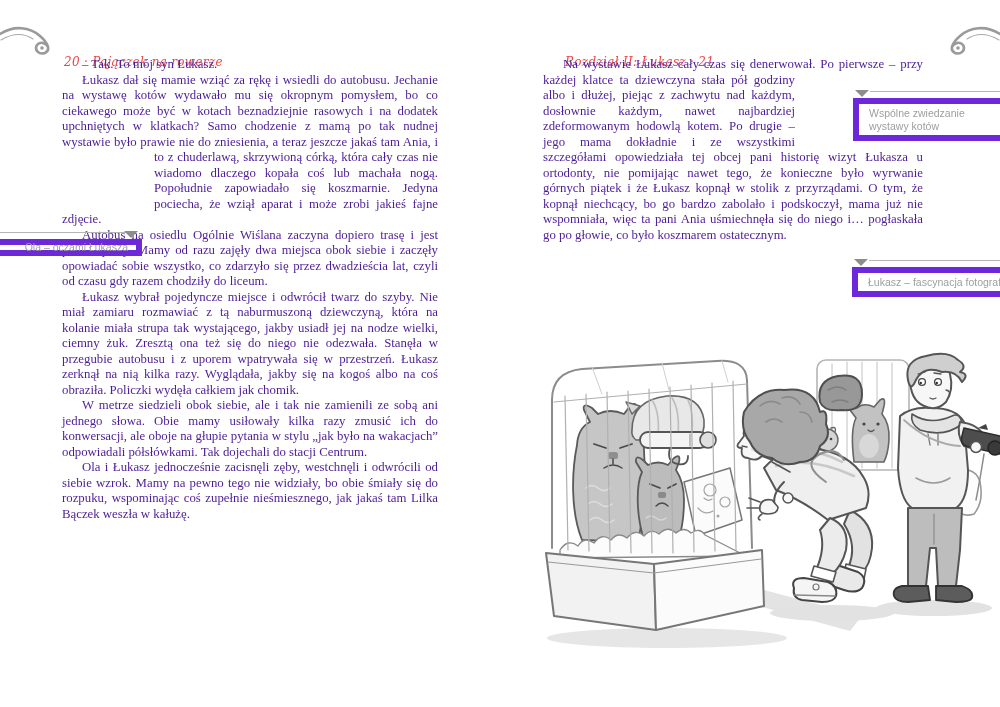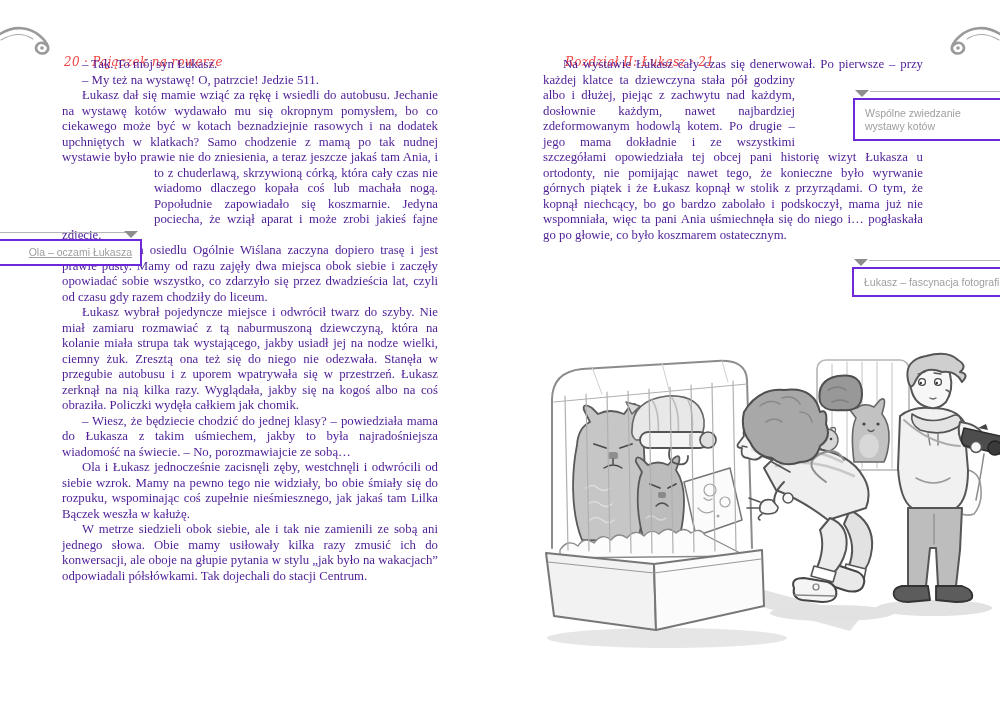--- a/index.html
+++ b/index.html
@@ -20,31 +20,31 @@
   #col-left{left:62px;width:376px;}
   #col-right{left:543px;width:380px;}
   .page-col p{
     margin:0;text-indent:20px;text-align:justify;
     font-size:12.8px;line-height:15.5px;color:#4c1d95;
   }
   .spacer-l{float:left;width:92px;height:125px;shape-outside:inset(78px 0 0 0);}
   .spacer-r1{float:right;width:128px;height:79px;shape-outside:inset(16px 0 0 0);}
   .spacer-r2{float:right;width:128px;height:48px;shape-outside:inset(16px 0 0 0);}
   .note{
-    position:absolute;background:#fff;border:2px solid #6d28d9;color:#9e9e9e;
+    position:absolute;background:#fff;border:6px solid #6d28d9;color:#9e9e9e;
     font-family:"Liberation Sans", sans-serif;font-size:10.5px;line-height:13px;
     display:flex;align-items:center;box-sizing:border-box;
   }
   .note-line{position:absolute;height:1px;background:#b5b5b5;}
   .note-tri{
     position:absolute;width:0;height:0;
     border-left:7px solid transparent;border-right:7px solid transparent;
     border-top:7px solid #8d8d8d;
   }
-  #note-ola{left:0;top:239px;width:142px;height:27px;border-left:none;justify-content:flex-end;padding-right:8px;text-decoration:underline;}
+  #note-ola{left:0;top:239px;width:142px;height:17px;border-left:none;justify-content:flex-end;padding-right:8px;}
   #note-ola-line{left:0;top:232px;width:128px;}
   #note-ola-tri{left:124px;top:231px;}
   #note-wspolne{left:853px;top:98px;width:147px;height:43px;border-right:none;padding-left:10px;padding-right:18px;}
   #note-wspolne-line{left:870px;top:91px;width:130px;}
   #note-wspolne-tri{left:855px;top:90px;}
   #note-foto{left:852px;top:267px;width:148px;height:30px;border-right:none;padding-left:10px;white-space:nowrap;}
   #note-foto-line{left:869px;top:260px;width:131px;}
   #note-foto-tri{left:854px;top:259px;}
   #illustration{position:absolute;left:532px;top:350px;}
 </style>
@@ -60,27 +60,25 @@
   <path d="M0,14 C14,5 30,7 40,16 C48,23 51,30 45,33 C39,35 34,30 37,25 C40,21 46,23 48,27" fill="none" stroke="#9a9a9a" stroke-width="2.6" stroke-linecap="round"></path>
   <path d="M1,20 C13,13 24,13 33,19" fill="none" stroke="#aaaaaa" stroke-width="1.1" stroke-linecap="round"></path>
   <circle cx="42" cy="28" r="1.8" fill="#9a9a9a"></circle>
 </svg>
 
 <div id="head-left" class="running-head">20 · Pajączek na rowerze</div>
 <div id="head-right" class="running-head">Rozdział II: Łukasz · 21</div>
 
 <div id="col-left" class="page-col">
   <p><span>– Tak. To mój syn Łukasz.</span></p>
-  <p><span>– My też na wystawę! O, patrzcie! Jedzie 511.</span></p>
   <p><span class="spacer-l"></span><span>Łukasz dał się mamie wziąć za rękę i wsiedli do autobusu. Jechanie na wystawę kotów wydawało mu się okropnym pomysłem, bo co ciekawego może być w kotach beznadziejnie rasowych i na dodatek upchniętych w klatkach? Samo chodzenie z mamą po tak nudnej wystawie było prawie nie do zniesienia, a teraz jeszcze jakaś tam Ania, i to z chuderlawą, skrzywioną córką, która cały czas nie wiadomo dlaczego kopała coś lub machała nogą. Popołudnie zapowiadało się koszmarnie. Jedyna pociecha, że wziął aparat i może zrobi jakieś fajne zdjęcie.</span></p>
   <p><span>Autobus na osiedlu Ogólnie Wiślana zaczyna dopiero trasę i jest prawie pusty. Mamy od razu zajęły dwa miejsca obok siebie i zaczęły opowiadać sobie wszystko, co zdarzyło się przez dwadzieścia lat, czyli od czasu gdy razem chodziły do liceum.</span></p>
   <p><span>Łukasz wybrał pojedyncze miejsce i odwrócił twarz do szyby. Nie miał zamiaru rozmawiać z tą naburmuszoną dziewczyną, która na kolanie miała strupa tak wystającego, jakby usiadł jej na nodze wielki, ciemny żuk. Zresztą ona też się do niego nie odezwała. Stanęła w przegubie autobusu i z uporem wpatrywała się w przestrzeń. Łukasz zerknął na nią kilka razy. Wyglądała, jakby się na kogoś albo na coś obraziła. Policzki wydęła całkiem jak chomik.</span></p>
-  <p><span>– Wiesz, że będziecie chodzić do jednej klasy? – powiedziała mama do Łukasza z takim uśmiechem, jakby to była najradośniejsza wiadomość na świecie. – No, porozmawiajcie ze sobą…</span></p>
+  <p><span>W metrze siedzieli obok siebie, ale i tak nie zamienili ze sobą ani jednego słowa. Obie mamy usiłowały kilka razy zmusić ich do konwersacji, ale oboje na głupie pytania w stylu „jak było na wakacjach” odpowiadali półsłówkami. Tak dojechali do stacji Centrum.</span></p>
   <p><span>Ola i Łukasz jednocześnie zacisnęli zęby, westchnęli i odwrócili od siebie wzrok. Mamy na pewno tego nie widziały, bo obie śmiały się do rozpuku, wspominając coś zupełnie nieśmiesznego, jak jakaś tam Lilka Bączek weszła w kałużę.</span></p>
-  <p><span>W metrze siedzieli obok siebie, ale i tak nie zamienili ze sobą ani jednego słowa. Obie mamy usiłowały kilka razy zmusić ich do konwersacji, ale oboje na głupie pytania w stylu „jak było na wakacjach” odpowiadali półsłówkami. Tak dojechali do stacji Centrum.</span></p>
 </div>
 
 <div id="col-right" class="page-col">
   <p><span class="spacer-r1"></span><span>Na wystawie Łukasz cały czas się denerwował. Po pierwsze – przy każdej klatce ta dziewczyna stała pół godziny albo i dłużej, piejąc z zachwytu nad każdym, dosłownie każdym, nawet najbardziej zdeformowanym hodowlą kotem. Po drugie – jego mama dokładnie i ze wszystkimi szczegółami opowiedziała tej obcej pani historię wizyt Łukasza u ortodonty, nie pomijając nawet tego, że konieczne było wyrwanie górnych piątek i że Łukasz kopnął w stolik z przyrządami. O tym, że kopnął niechcący, bo go bardzo zabolało i podskoczył, mama już nie wspomniała, więc ta pani Ania uśmiechnęła się do niego i… pogłaskała go po głowie, co było koszmarem ostatecznym.</span></p>
 </div>
 
 <div id="note-ola-line" class="note-line"></div>
 <div id="note-ola-tri" class="note-tri"></div>
 <div id="note-ola" class="note">
   <span>Ola – oczami Łukasza</span>

